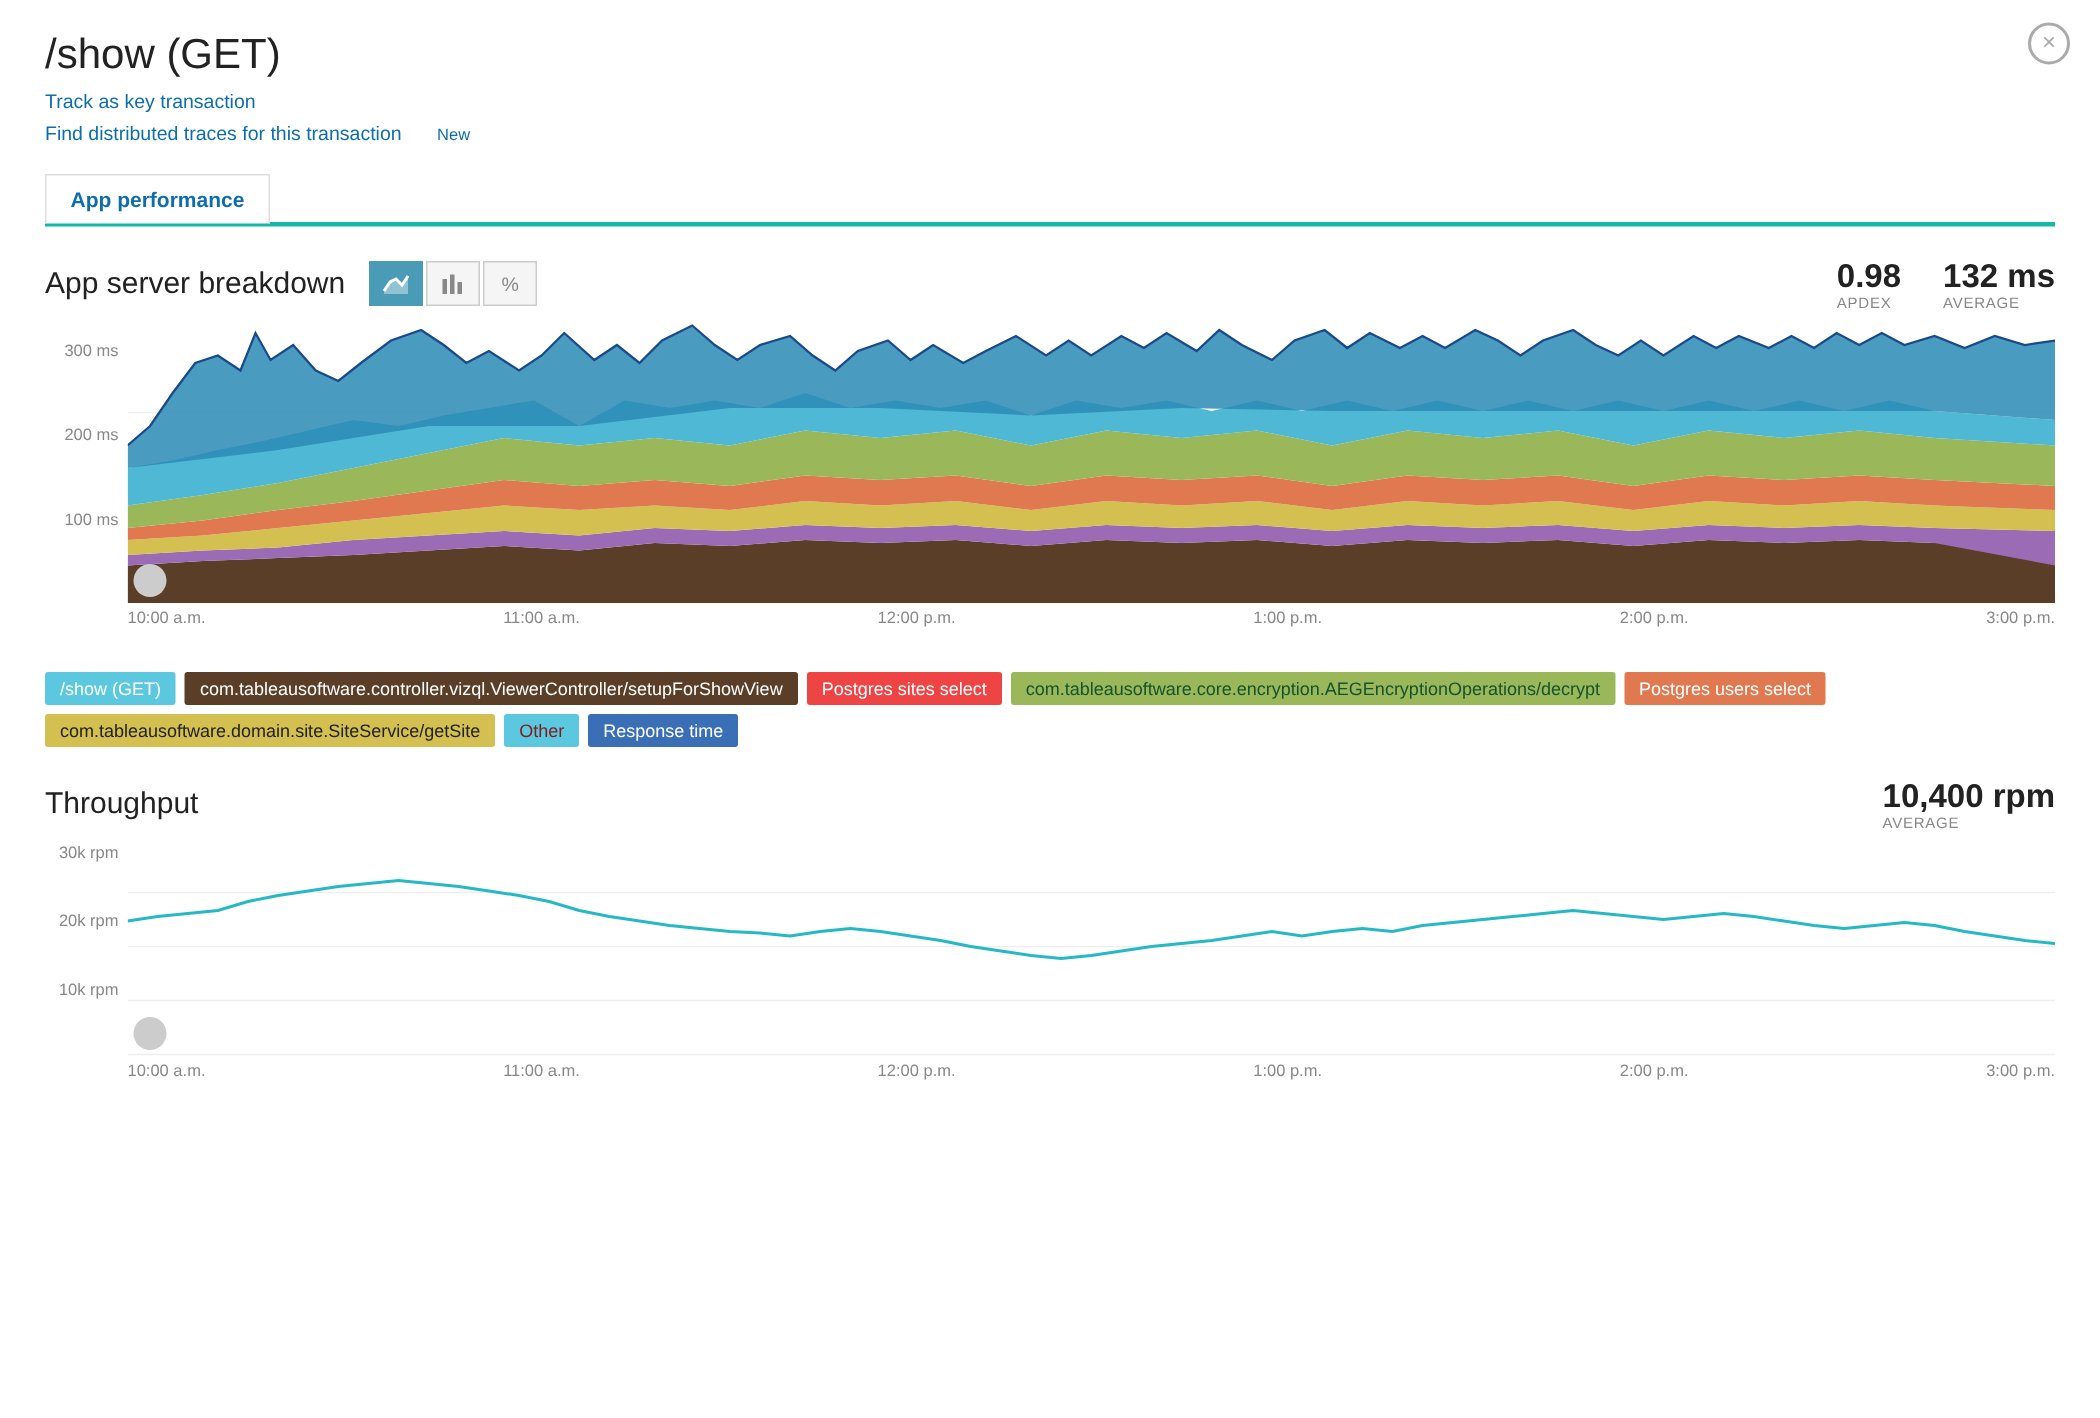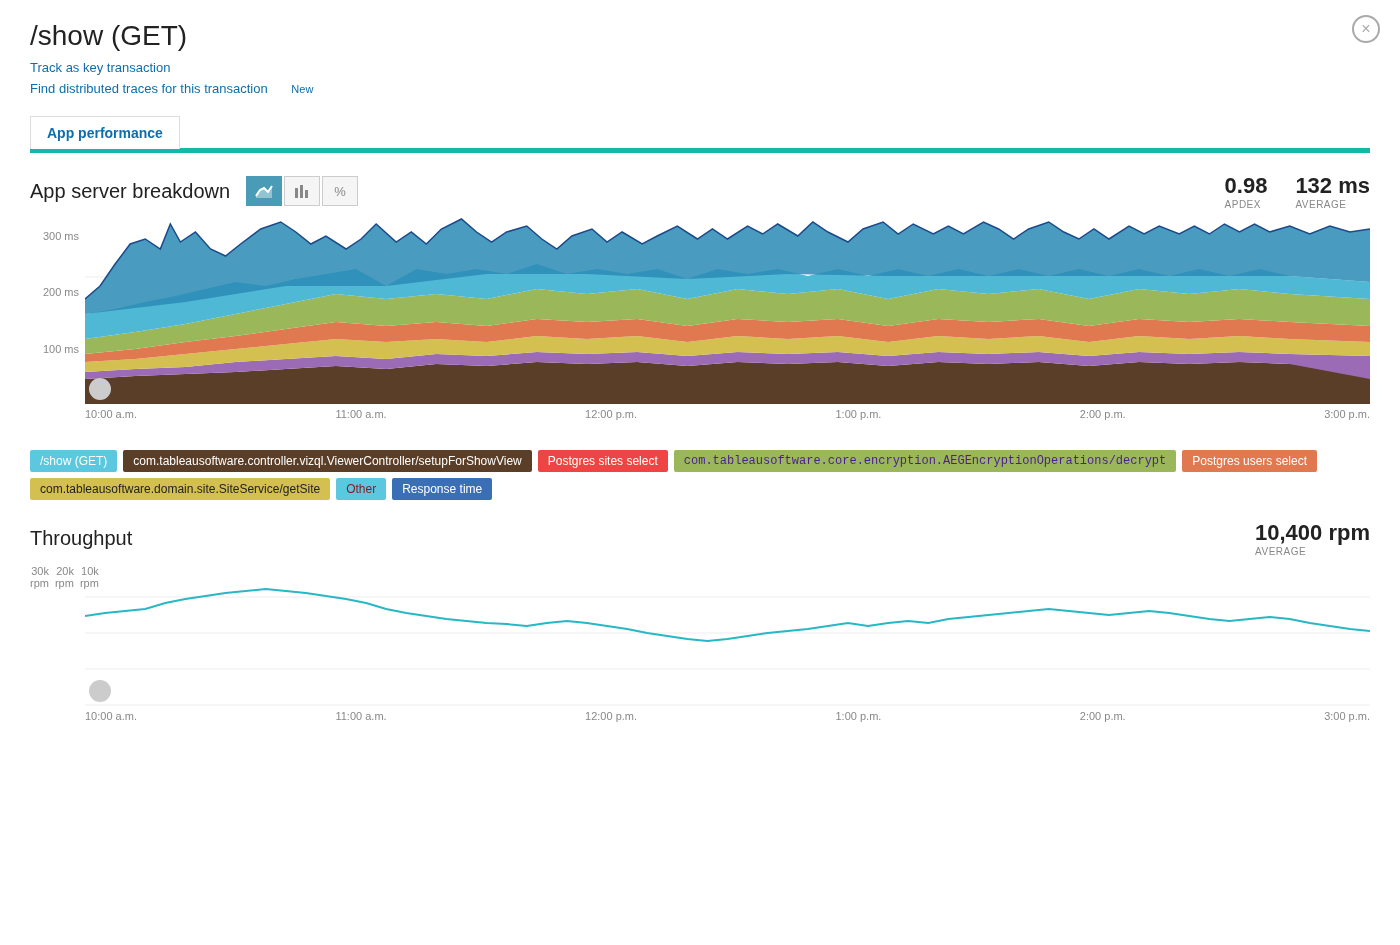--- a/index.html
+++ b/index.html
@@ -53,21 +53,21 @@
     }
 
     .new-badge {
       color: #0e6ead;
       font-size: 11px;
       margin-left: 20px;
     }
 
     .tabs-bar {
       display: flex;
-      border-bottom: 5px solid #14b8a6;
+      border-bottom: 3px solid #14b8a6;
       margin-top: 16px;
       margin-bottom: 20px;
     }
 
     .tab-item {
       padding: 8px 16px;
       font-size: 14px;
       cursor: pointer;
       color: #0e6ead;
       border: 1px solid transparent;
@@ -279,37 +279,37 @@
         <span class="x-label">2:00 p.m.</span>
         <span class="x-label">3:00 p.m.</span>
       </div>
     </div>
   </div>
 
   <div class="legend-row">
     <span class="legend-item" style="background:#5bc8e0;color:#fff;">/show (GET)</span>
     <span class="legend-item" style="background:#5a3e28;color:#fff;">com.tableausoftware.controller.vizql.ViewerController/setupForShowView</span>
     <span class="legend-item" style="background:#ef4444;color:#fff;">Postgres sites select</span>
-    <span class="legend-item" style="background:#9ab85a;color:#4c1d95;font-family:Liberation Mono, monospace;">com.tableausoftware.core.encryption.AEGEncryptionOperations/decrypt</span>
+    <span class="legend-item" style="background:#9ab85a;color:#14532d;">com.tableausoftware.core.encryption.AEGEncryptionOperations/decrypt</span>
     <span class="legend-item" style="background:#e07850;color:#fff;">Postgres users select</span>
     <span class="legend-item" style="background:#d4c050;color:#222;">com.tableausoftware.domain.site.SiteService/getSite</span>
     <span class="legend-item" style="background:#5bc8e0;color:#7f1d1d;">Other</span>
     <span class="legend-item" style="background:#3a6eb5;color:#fff;">Response time</span>
   </div>
 
   <div class="section-header">
     <h2 class="section-title">Throughput</h2>
     <div class="metric-block">
       <div class="metric-value">10,400 rpm</div>
       <div class="metric-label">AVERAGE</div>
     </div>
   </div>
 
   <div style="position:relative;height:175px;">
-    <div style="position:absolute;left:0;top:0;bottom:30px;width:55px;display:flex;justify-content:space-between;padding:4px 0;">
+    <div style="position:absolute;left:0;top:0;bottom:30px;width:55px;display:flex;flex-direction:column;justify-content:space-between;padding:4px 0;">
       <span class="y-label">30k rpm</span>
       <span class="y-label">20k rpm</span>
       <span class="y-label">10k rpm</span>
       <span class="y-label"></span>
     </div>
     <div style="margin-left:55px;position:relative;height:145px;overflow:hidden;">
       <svg width="100%" height="100%" viewBox="0 0 1280 145" preserveAspectRatio="none">
         <line x1="0" y1="36" x2="1280" y2="36" stroke="#eee" stroke-width="1"></line>
         <line x1="0" y1="72" x2="1280" y2="72" stroke="#eee" stroke-width="1"></line>
         <line x1="0" y1="108" x2="1280" y2="108" stroke="#eee" stroke-width="1"></line>

